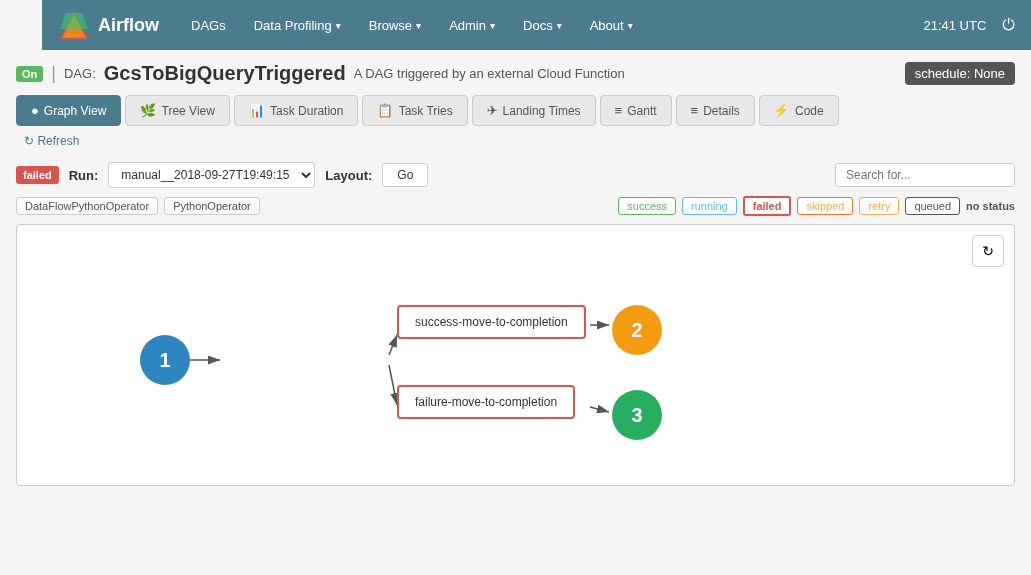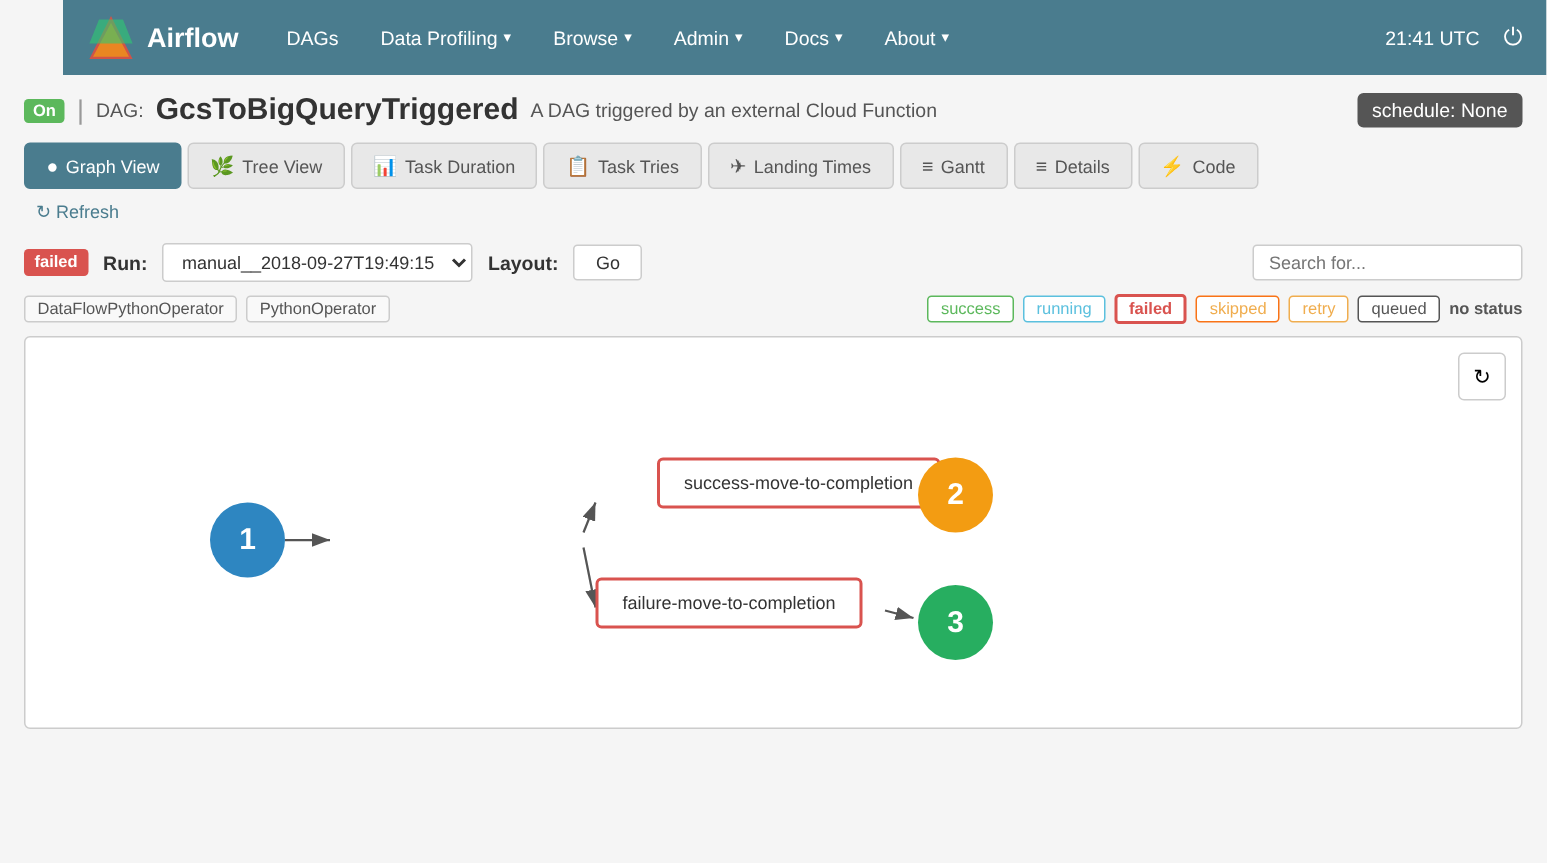--- a/index.html
+++ b/index.html
@@ -453,21 +453,21 @@
         <line x1="533" y1="80" x2="552" y2="80" stroke="#555" stroke-width="1.5" marker-end="url(#arrowhead)"></line>
 
         <line x1="533" y1="162" x2="552" y2="167" stroke="#555" stroke-width="1.5" marker-end="url(#arrowhead)"></line>
       </svg>
 
       <div class="node-circle node-blue" style="left:83px;top:90px;">
         <span>1</span>
       </div>
 
 
-      <div class="node-box box-red" style="left:340px;top:60px;margin-left:41px;">
+      <div class="node-box box-red" style="left:340px;top:60px;">
         <span>success-move-to-completion</span>
       </div>
 
       <div class="node-box box-red" style="left:340px;top:140px;">
         <span>failure-move-to-completion</span>
       </div>
 
       <div class="node-circle node-yellow" style="left:555px;top:60px;">
         <span>2</span>
       </div>

